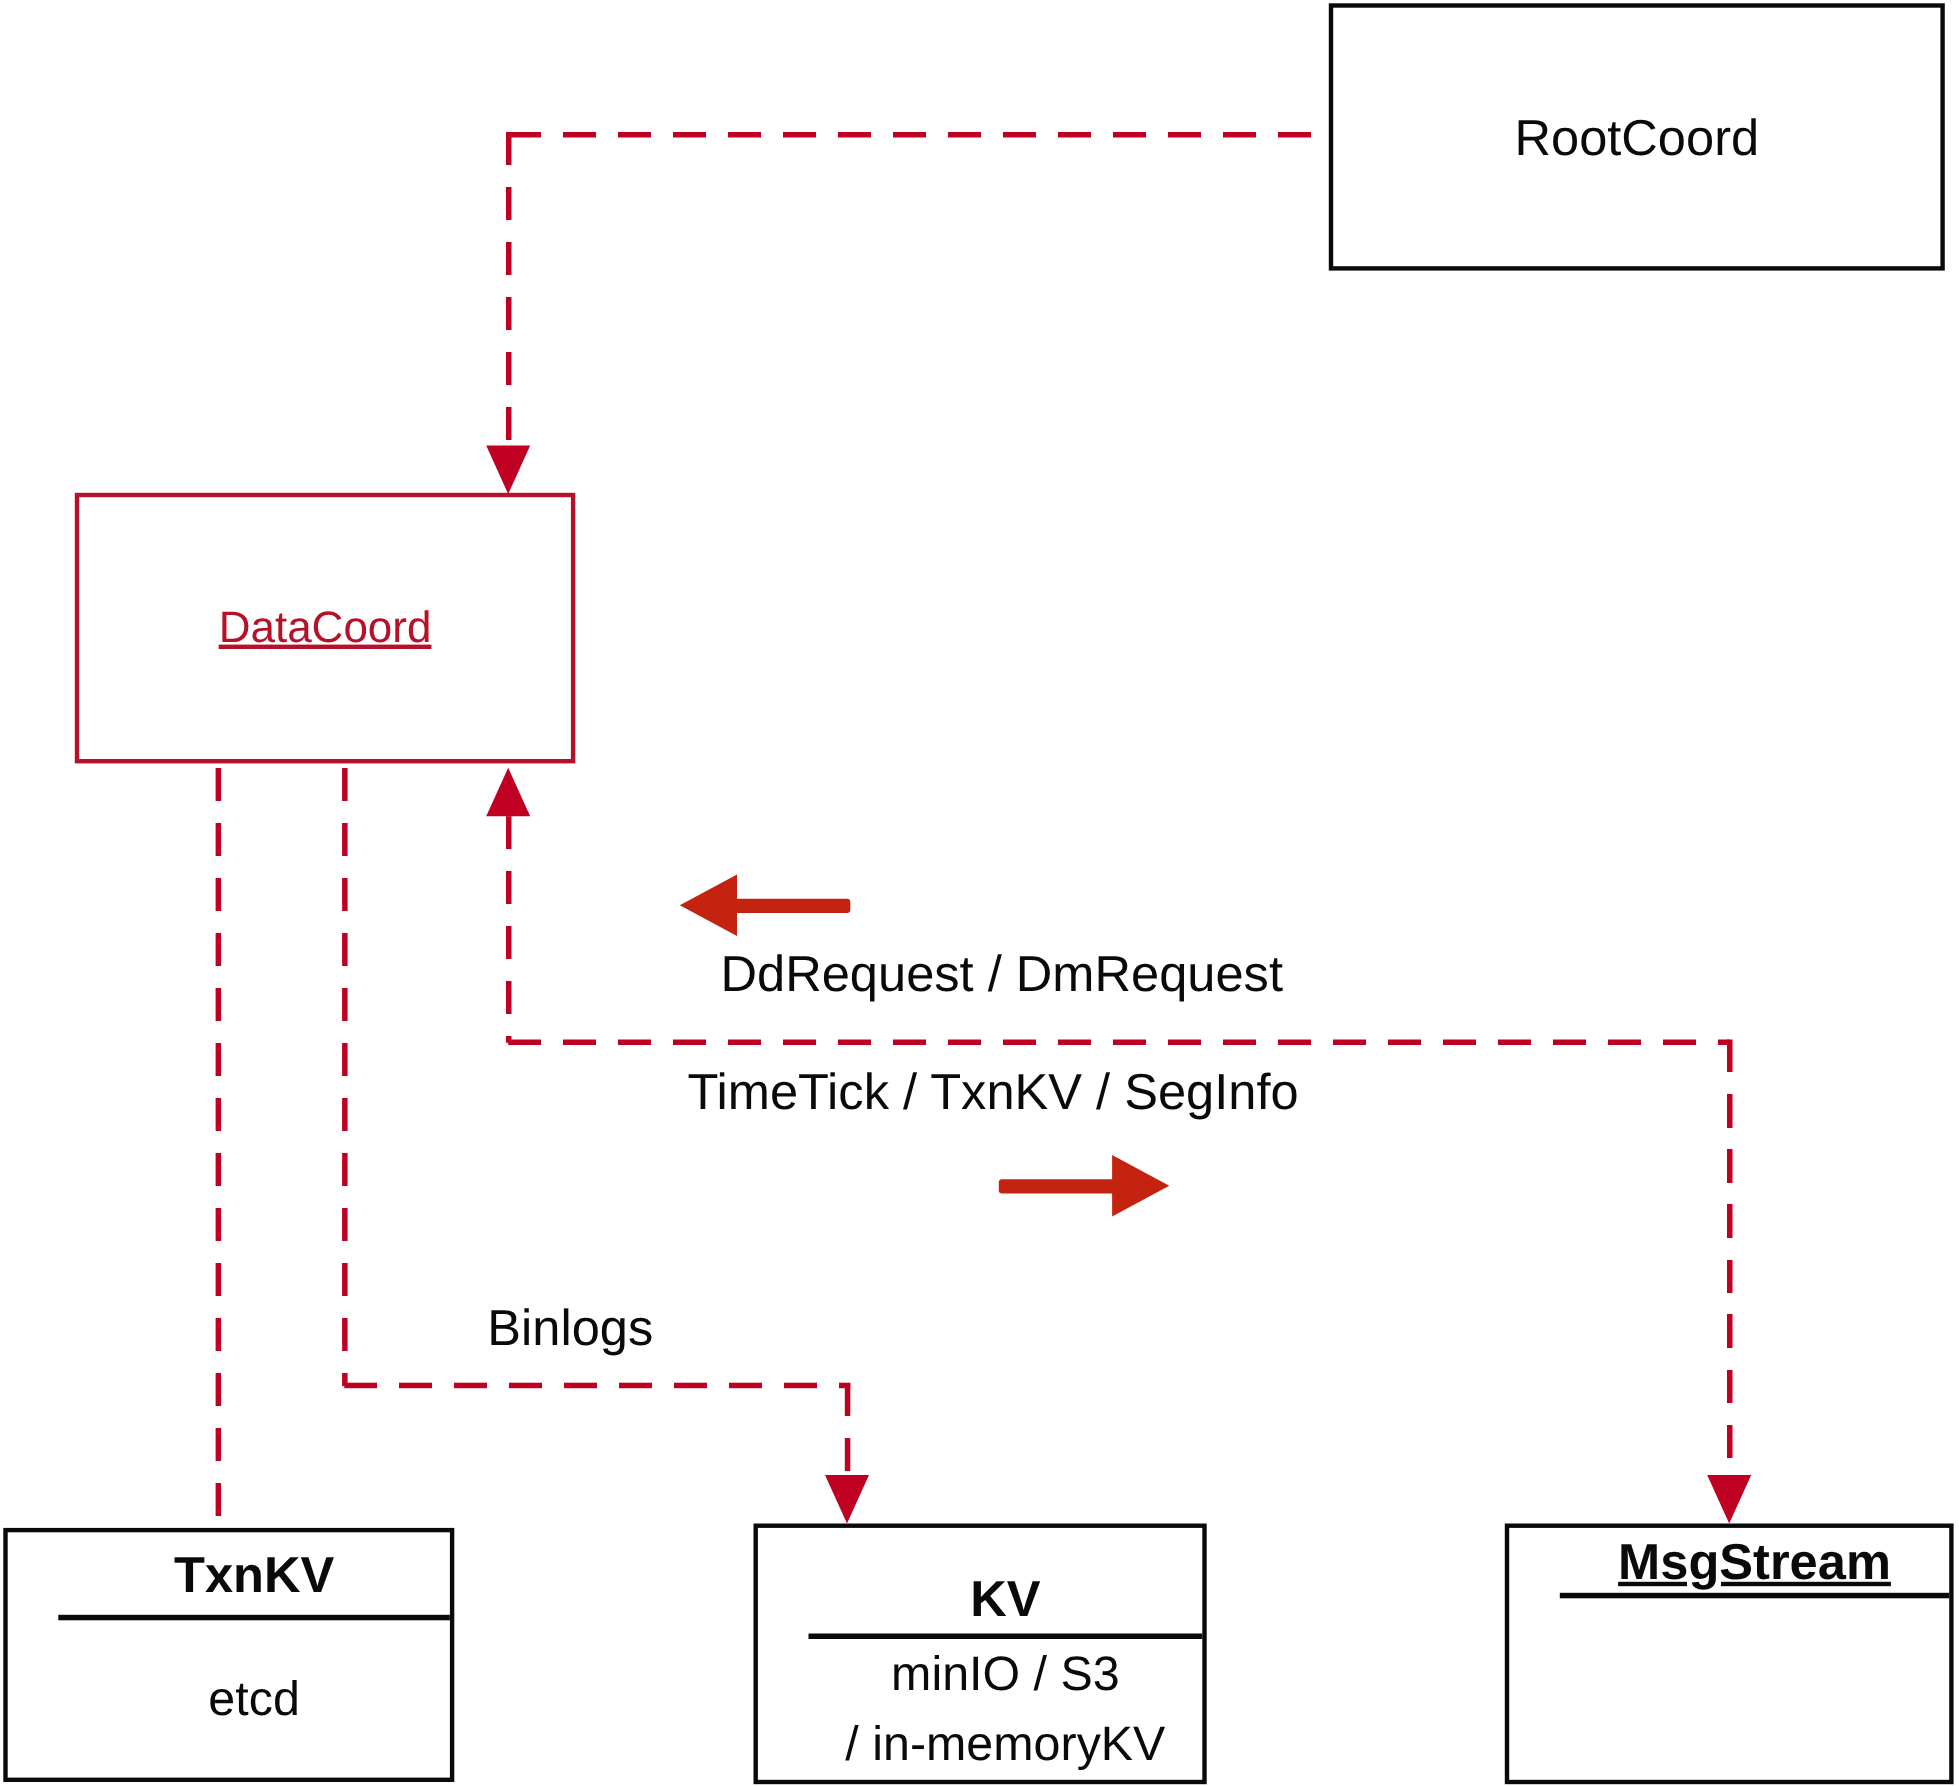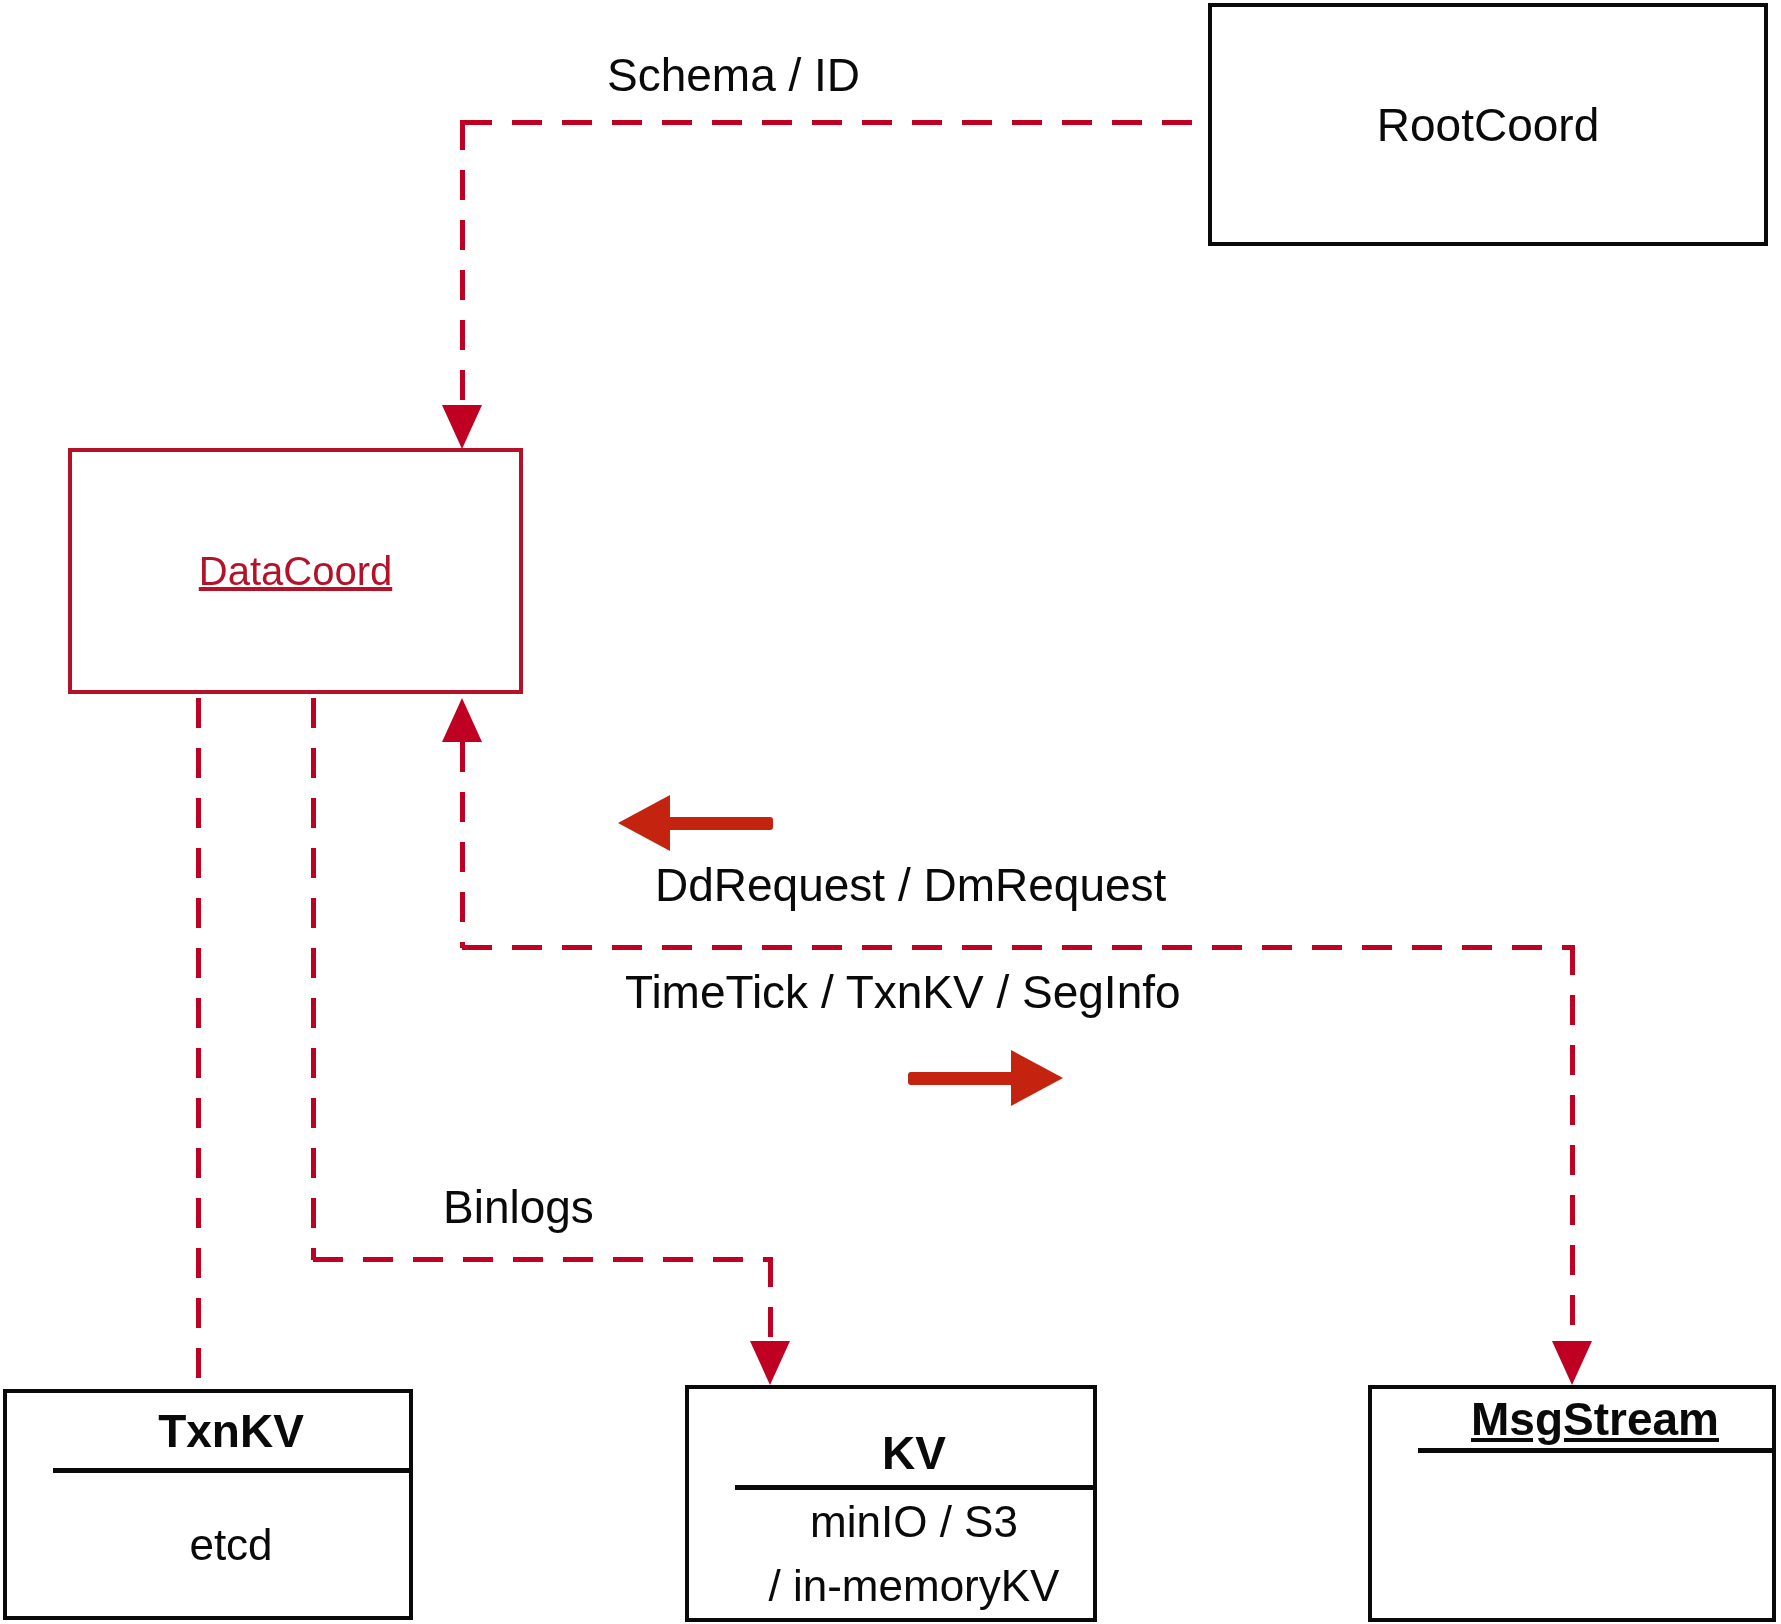--- a/index.html
+++ b/index.html
@@ -117,21 +117,20 @@
 
   <div class="table" id="msgstream">
     <div class="hdr">
       <span>MsgStream</span>
     </div>
   </div>
 
   <div class="dash-h" style="left:462px;top:120px;width:746px;"></div>
   <div class="dash-v" style="left:460px;top:120px;height:289px;"></div>
   <div class="head down" style="left:442px;top:405px;"></div>
-  <div class="edge-label" style="left:607px;top:48px;">Schema / ID</div>
 
   <div class="head up" style="left:442px;top:698px;"></div>
   <div class="dash-v" style="left:460px;top:742px;height:206px;"></div>
   <div class="dash-h" style="left:462px;top:945px;width:1110px;"></div>
   <div class="dash-v" style="left:1570px;top:945px;height:398px;"></div>
   <div class="head down" style="left:1552px;top:1341px;"></div>
 
   <div class="solid-arrow left" style="left:618px;top:795px;width:155px;height:56px;">
     <div class="shaft" style="left:40px;top:22px;width:115px;"></div>
     <div class="tip" style="left:0;top:0;"></div>

